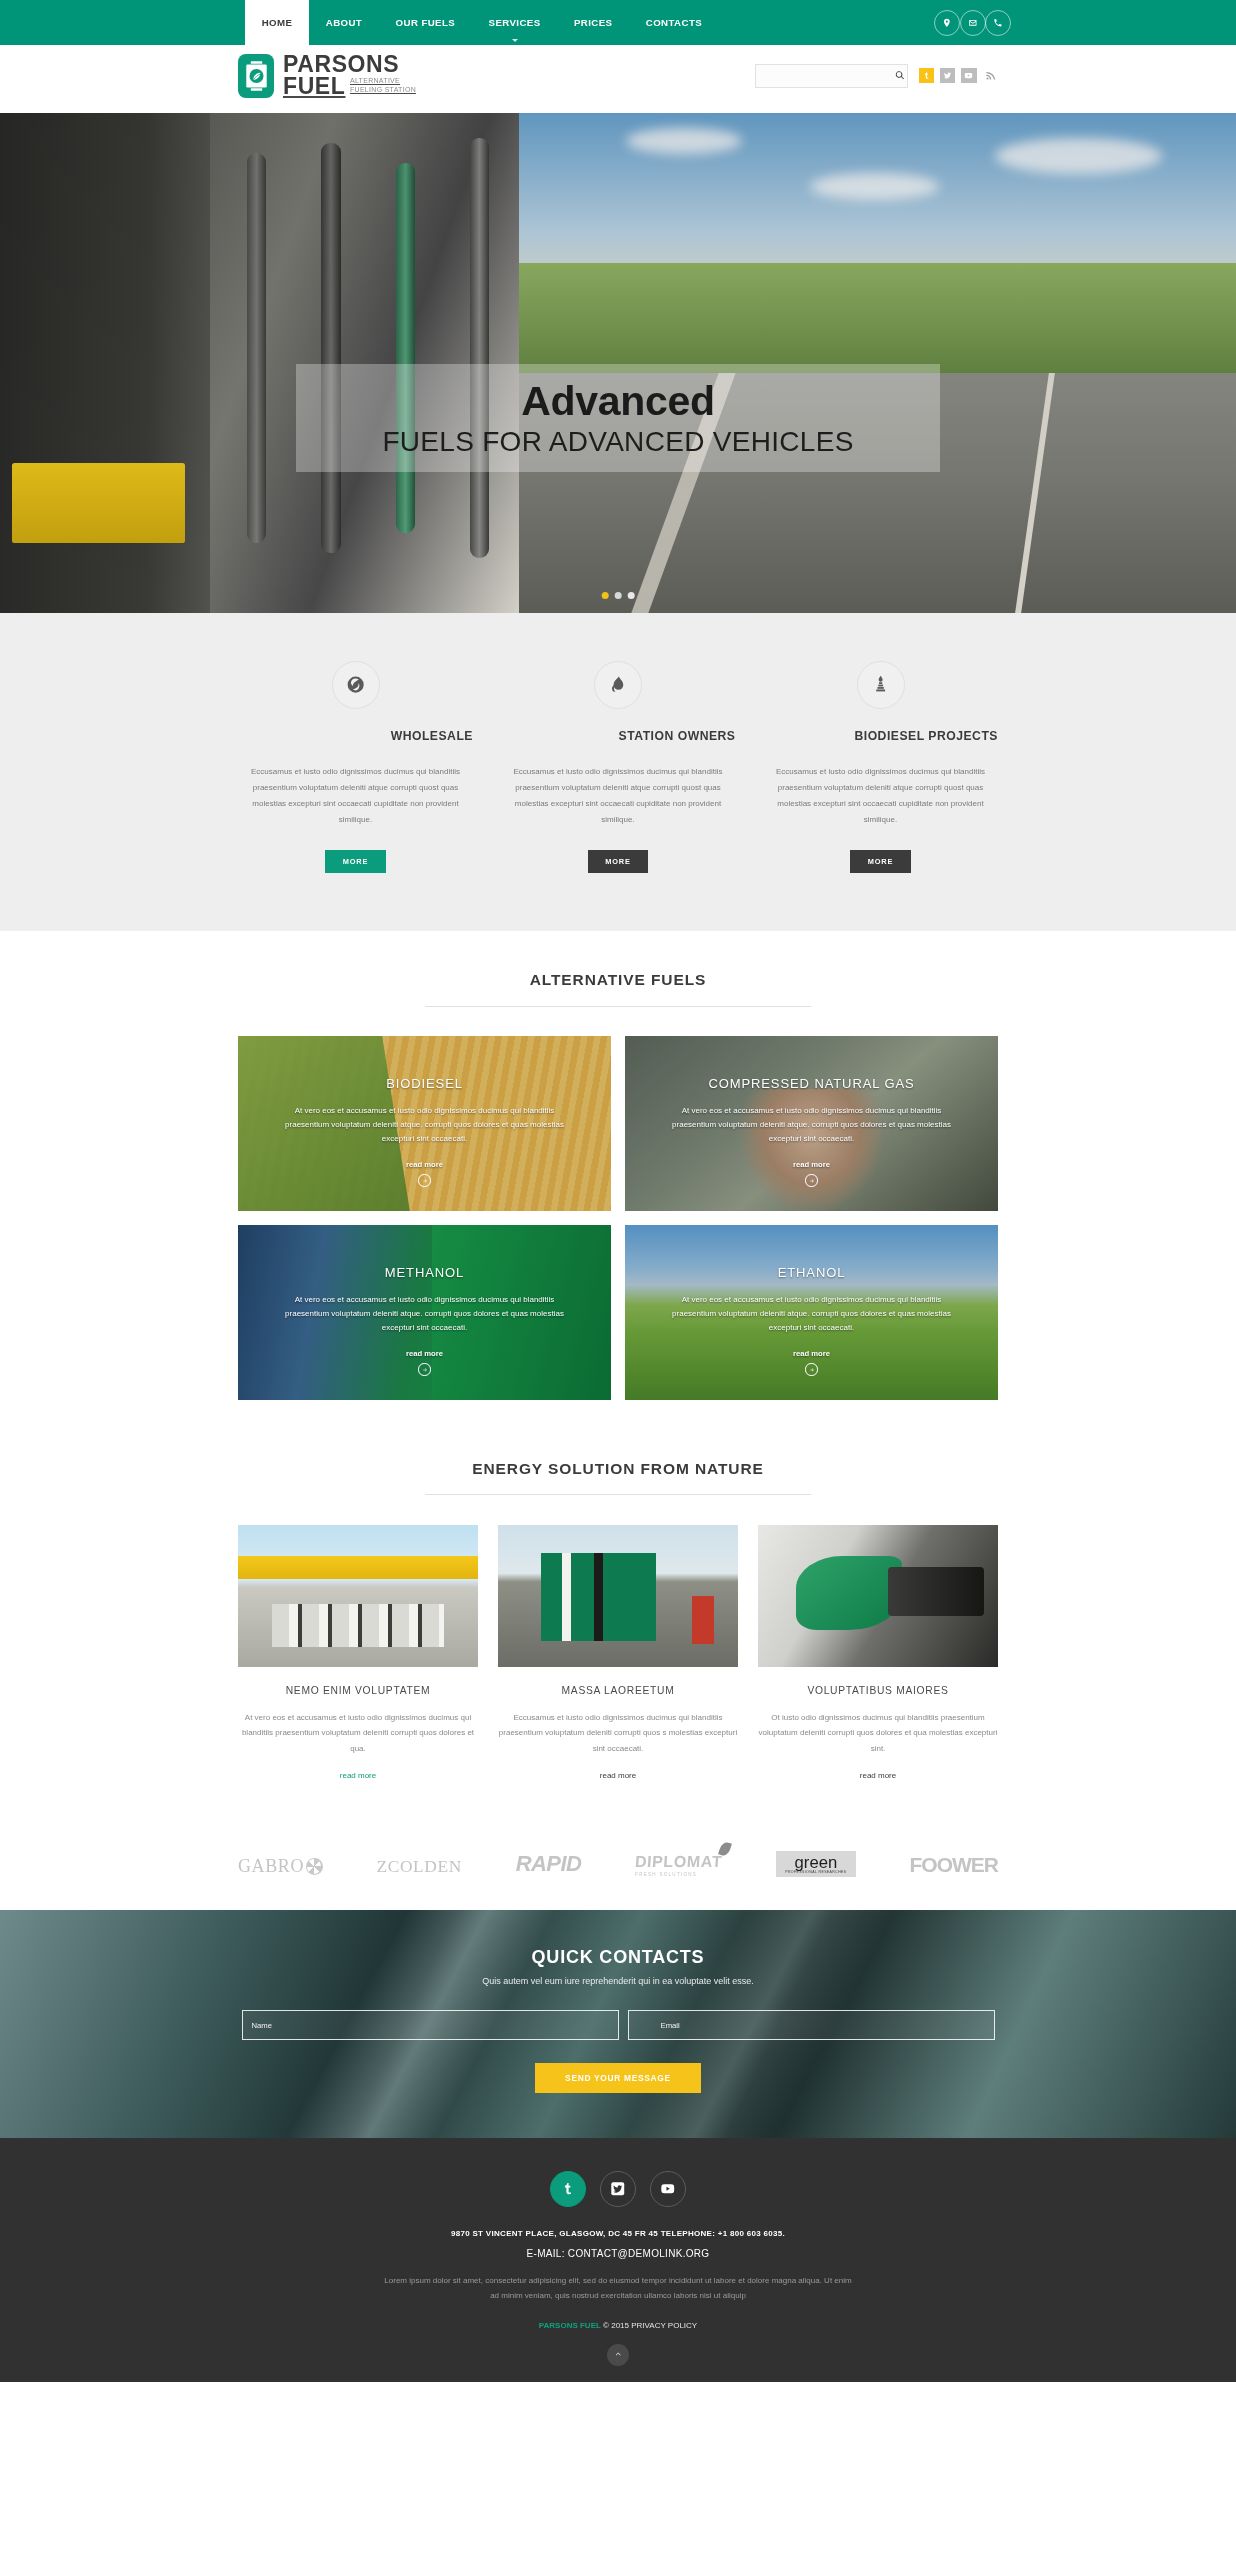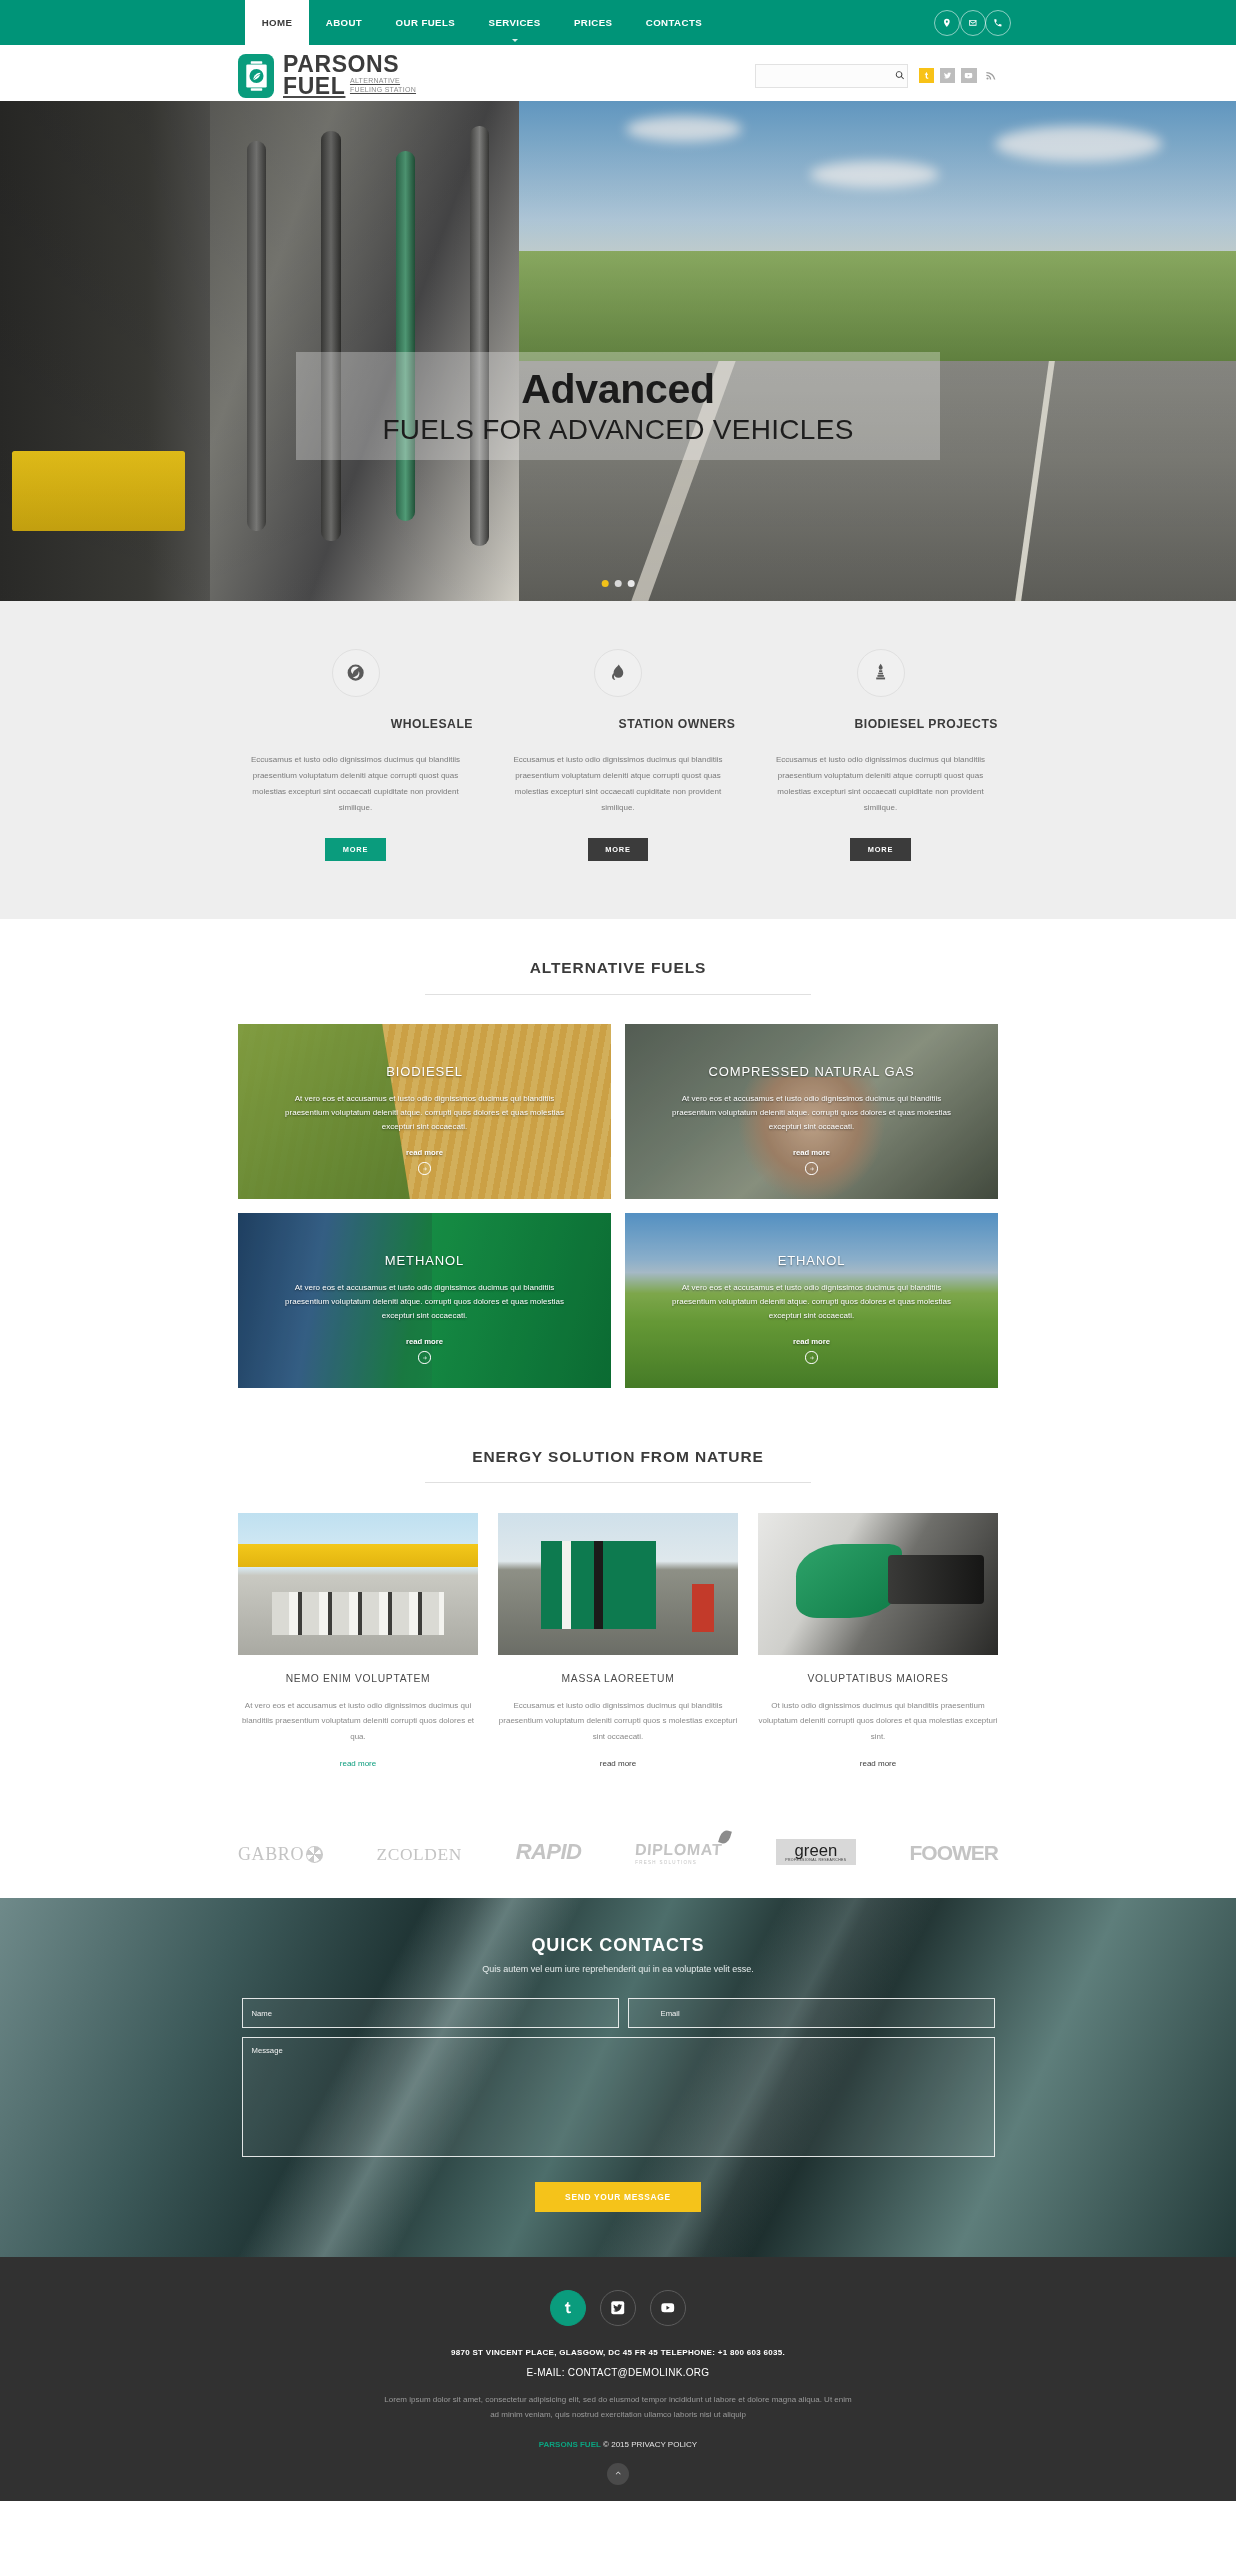--- a/index.html
+++ b/index.html
@@ -37,21 +37,21 @@
   }
   .nav-right { position:absolute; right:225px; top:50%; transform:translateY(-50%); display:flex; gap:0; }
   .nav-circle {
     width:26px;height:26px;border:0.6px solid rgba(255,255,255,.55);border-radius:50%;
     display:flex;align-items:center;justify-content:center;color:#fff;margin-left:-0.6px;
     cursor:pointer;
   }
   .nav-circle svg { width:9.7px;height:9.7px;fill:#fff; }
 
   
-  .header { background:#fff; height:56px; }
+  .header { background:#fff; height:68px; }
   .header-inner { display:flex; align-items:center; height:61px; justify-content:space-between; }
   .logo { display:flex; align-items:center; gap:9px; cursor:pointer; }
   .logo-mark {
     width:36px;height:44px;background:#0a9c7d;border-radius:7.7px;
     display:flex;align-items:center;justify-content:center;
   }
   .logo-mark svg { width:23px;height:30px;fill:#fff; }
   .logo-text { line-height:0.94; }
   .logo-l1 { font-size:23px; font-weight:bold; color:#3c3c3c; letter-spacing:0.6px; }
   .logo-l2row { display:flex; align-items:flex-end; gap:4.5px;text-decoration:underline; }
@@ -649,21 +649,20 @@
   <section class="qc">
     <div class="qc-bg"></div>
     <div class="qc-inner">
       <div class="qc-title">QUICK CONTACTS</div>
       <div class="qc-sub">Quis autem vel eum iure reprehenderit qui in ea voluptate velit esse.</div>
       <form class="qc-form">
         <div class="qc-row">
           <input class="qc-input name" type="text" value="" placeholder="Name" style="">
           <input class="qc-input email" type="text" value="" placeholder="Email" style="">
         </div>
-        <textarea class="qc-textarea" placeholder="Message" style=""></textarea>
         <button class="btn-send">SEND YOUR MESSAGE</button>
       </form>
     </div>
   </section>
 
   <footer class="footer">
     <div class="f-socials">
       <a class="f-soc on">
         <svg viewBox="0 0 24 24">
             <path d="M14 3h-2.6c-.3 2.4-1.5 3.9-3.8 4.2V10h2.3v6.1c0 2.6 1.4 4.4 4.3 4.4 1.2 0 2.3-.3 3-.7l-.7-2.3c-.4.2-1 .4-1.6.4-1.1 0-1.6-.6-1.6-1.8V10H16V7.3h-2.7V3H14z"></path>

